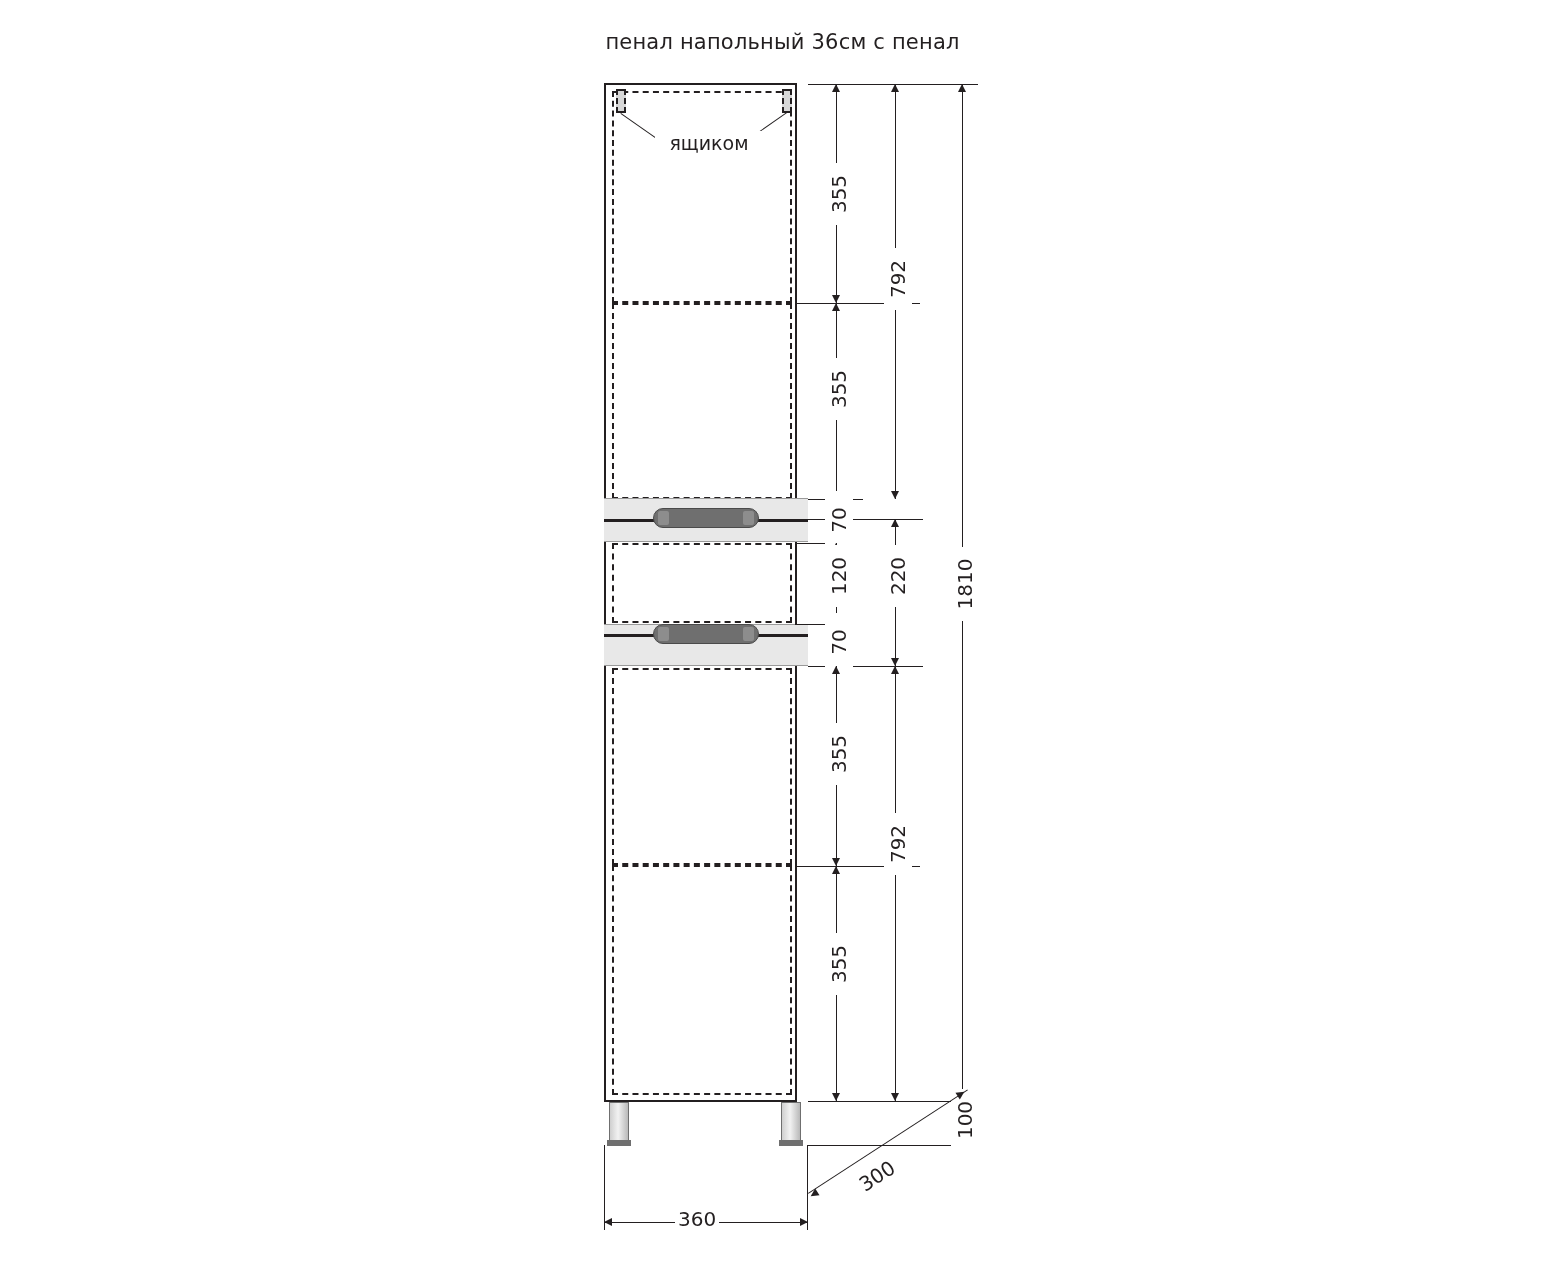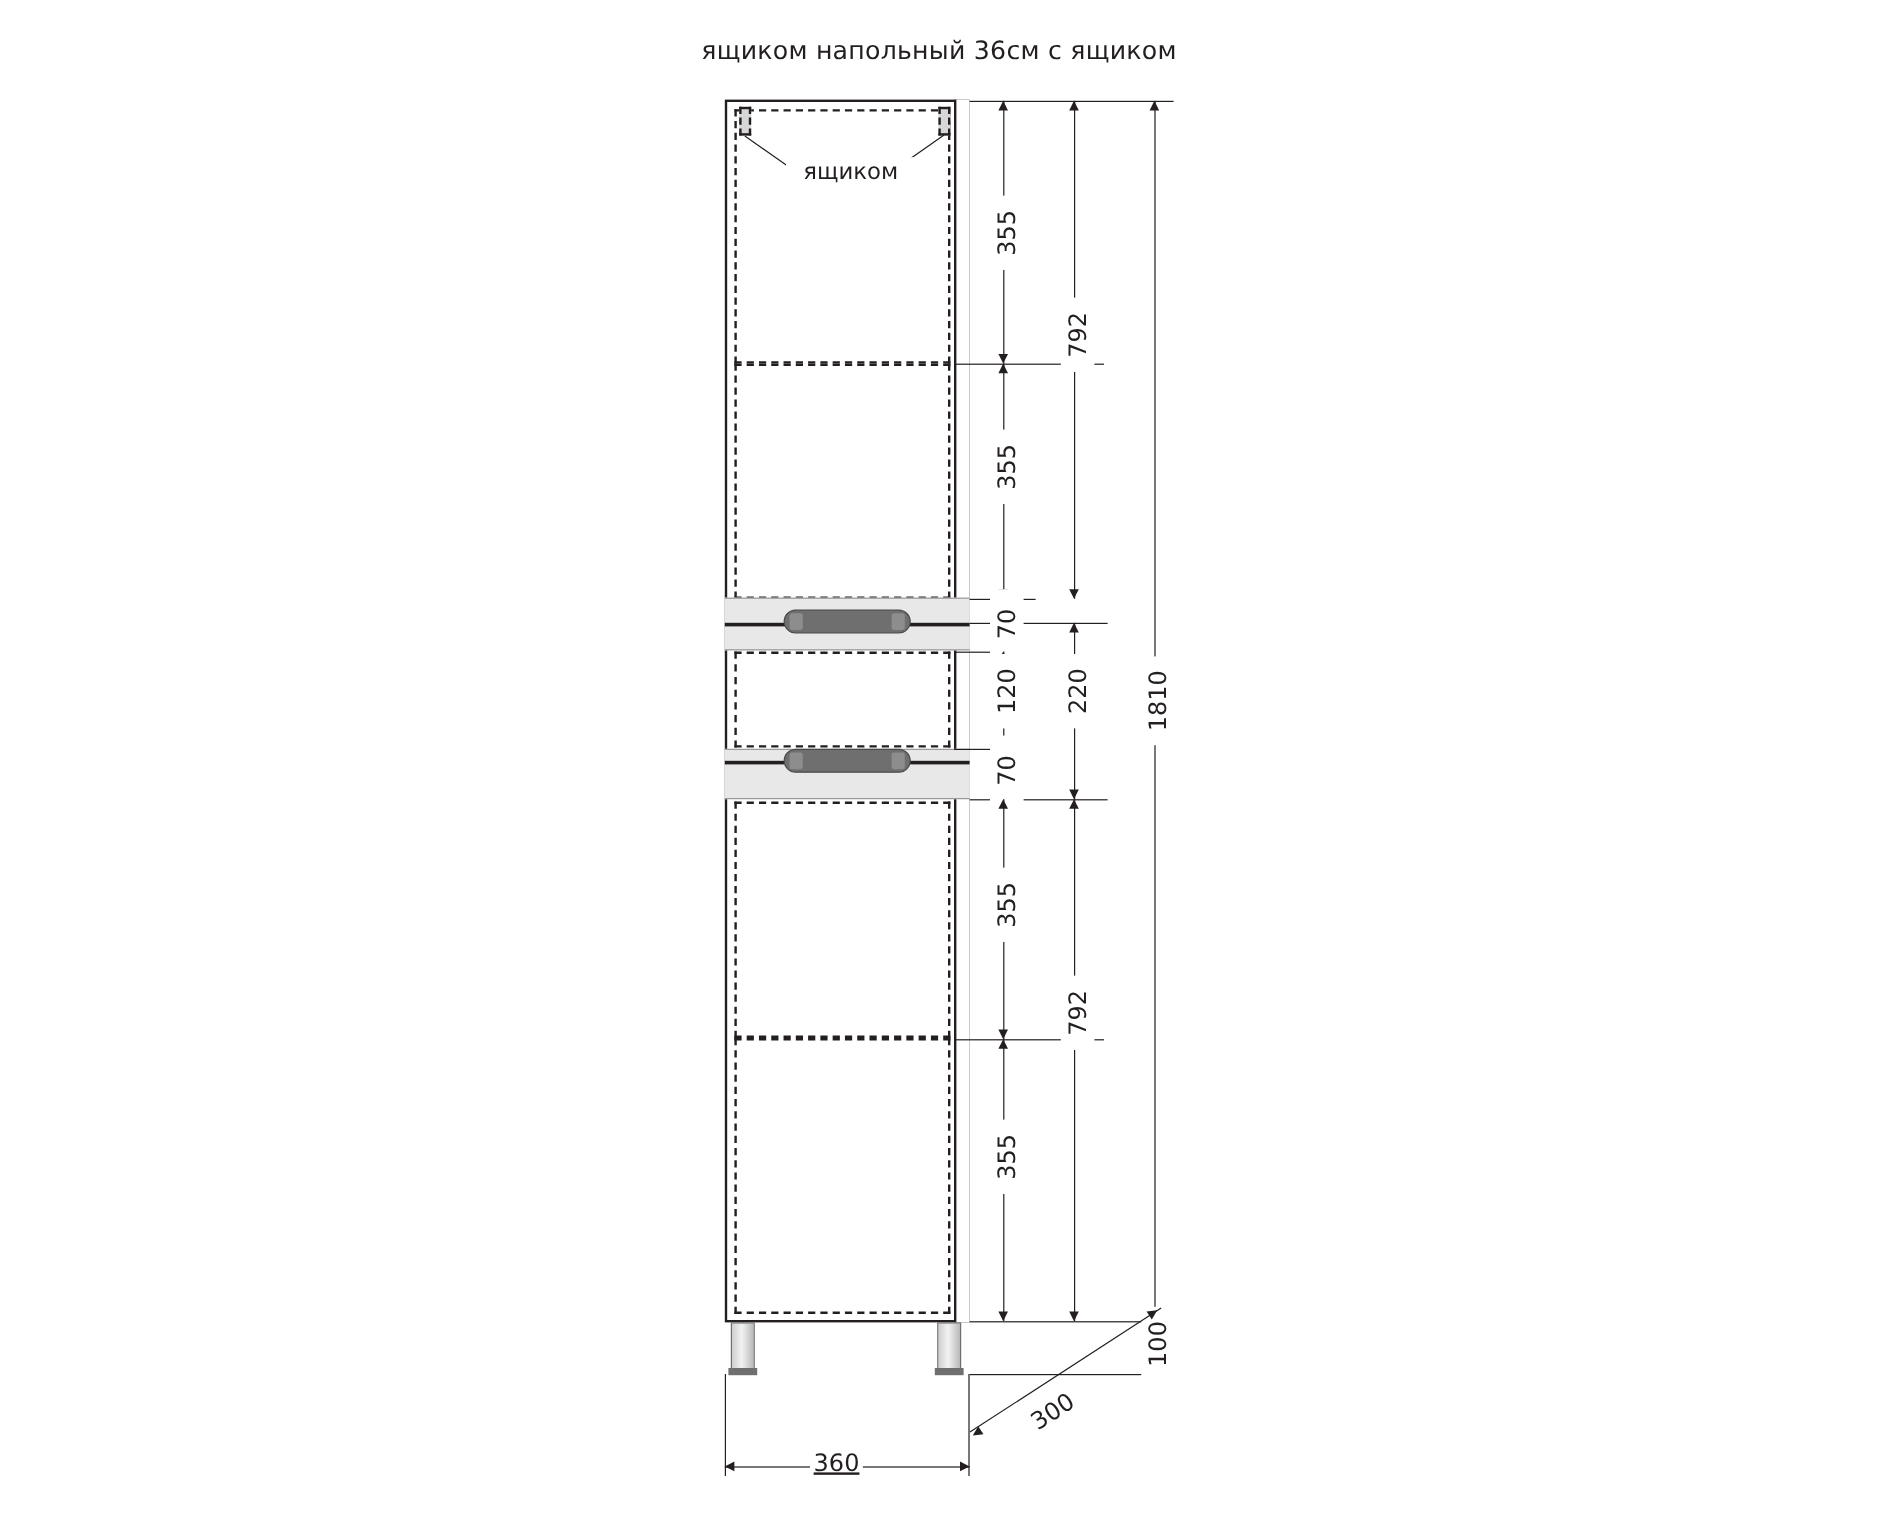--- a/index.html
+++ b/index.html
@@ -216,21 +216,21 @@
   .rot-diag {
     transform: rotate(-33deg);
     transform-origin: 50% 50%;
   }
 </style>
 </head>
 <body>
 
 <div id="stage">
 
-  <div class="title">ящиком напольный 36см с ящиком</div>
+  <div class="title">пенал напольный 36см с пенал</div>
 
   <div class="cabinet-outline"></div>
   <div class="side-panel"></div>
 
   <div class="dash-box door-top-1"></div>
   <div class="dash-box door-top-2"></div>
 
   <div class="band band-1"></div>
   <div class="drawer-line drawer-line-1"></div>
   <div class="handle handle-1"></div>
@@ -324,20 +324,20 @@
   <div class="dim-v" style="left:962px; top:1101px; height:44px;"></div>
   <div class="arrow arr-up" style="left:958px; top:1099px;"></div>
   <div class="arrow arr-down" style="left:958px; top:1139px;"></div>
   <div class="dim-label rot" style="left:934px; top:1106px; width:56px; text-align:center;">100</div>
 
   <div class="ext" style="left:604px; top:1145px; width:1px; height:85px;"></div>
   <div class="ext" style="left:807px; top:1145px; width:1px; height:85px;"></div>
   <div class="dim-h" style="left:604px; top:1222px; width:204px;"></div>
   <div class="arrow arr-left" style="left:604px; top:1218px;"></div>
   <div class="arrow arr-right" style="left:800px; top:1218px;"></div>
-  <div class="dim-label" style="left:675px; top:1205px;text-decoration:underline;">360</div>
+  <div class="dim-label" style="left:675px; top:1205px;">360</div>
 
   <div class="dim-h" style="left:808px; top:1193px; width:190px; transform: rotate(-33deg); transform-origin: 0 0;"></div>
   <div class="arrow arr-left" style="left:810px; top:1190px; transform: rotate(-33deg);"></div>
   <div class="arrow arr-right" style="left:957px; top:1090px; transform: rotate(-33deg);"></div>
   <div class="dim-label rot-diag" style="left:855px; top:1162px;">300</div>
 
 </div>
 
 </body></html>

